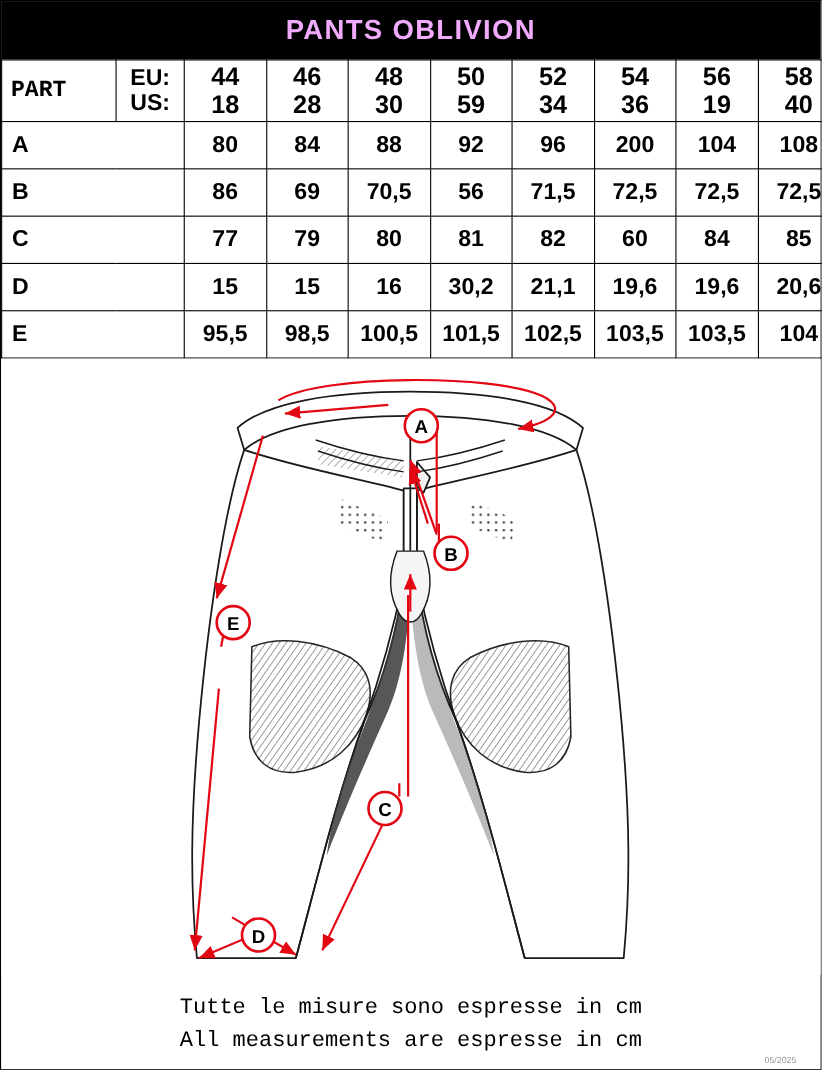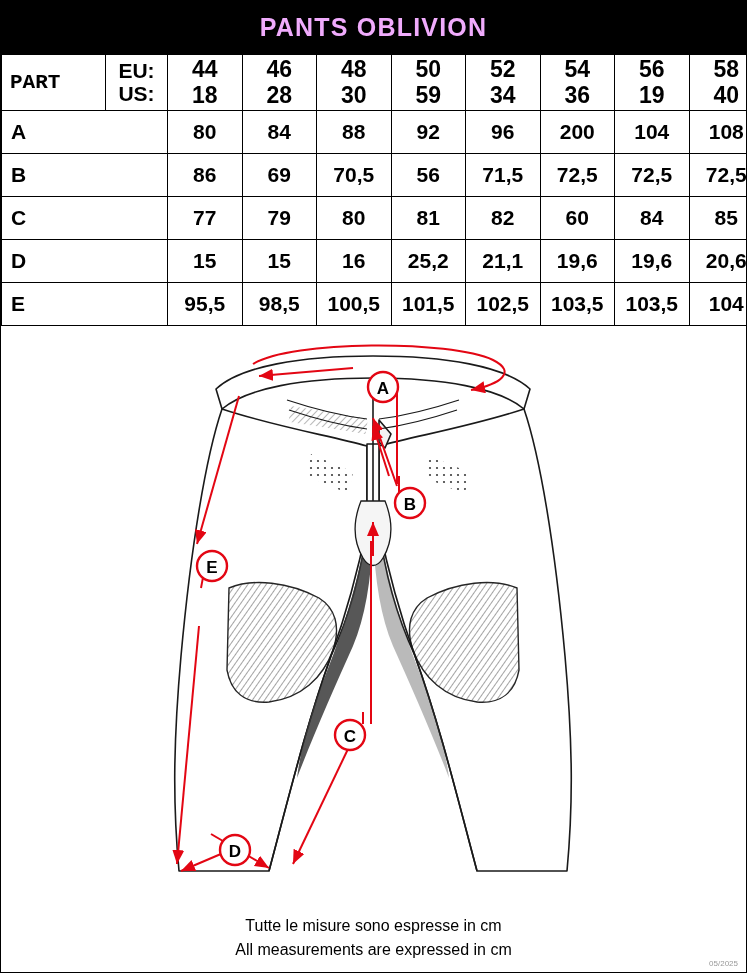--- a/index.html
+++ b/index.html
@@ -94,28 +94,28 @@
   .diagram svg {
     display: block;
   }
   
   .notes {
     position: absolute;
     bottom: 10px;
     left: 0;
     width: 745px;
     text-align: center;
-    font-family: Liberation Sans, sans-serif;
-    font-size: 16px;
+    font-family: Liberation Mono, monospace;
+    font-size: 20px;
     line-height: 1.5;
     color: #000;
   }
   .date-stamp {
     position: absolute;
-    right: 8px;
+    right: 22px;
     bottom: 4px;
     font-size: 8px;
     color: #999;
     font-family: "Liberation Sans", sans-serif;
   }
 </style>
 </head>
 <body>
 
 <div class="sheet">
@@ -228,21 +228,21 @@
         <td>60</td>
         <td>84</td>
         <td>85</td>
       </tr>
 
       <tr>
         <td class="rowlabel" colspan="2">D</td>
         <td>15</td>
         <td>15</td>
         <td>16</td>
-        <td class="val-small">25,2</td>
+        <td class="val-small">30,2</td>
         <td class="val-small">21,1</td>
         <td class="val-small">19,6</td>
         <td class="val-small">19,6</td>
         <td class="val-small">20,6</td>
       </tr>
 
       <tr>
         <td class="rowlabel" colspan="2">E</td>
         <td class="val-small">95,5</td>
         <td class="val-small">98,5</td>
@@ -362,17 +362,17 @@
         <g>
           <circle cx="211" cy="240" r="15" fill="#fff" stroke="#e30613" stroke-width="2.4"></circle>
           <text x="211" y="247" text-anchor="middle" font-family="Liberation Sans, sans-serif" font-size="17" font-weight="bold" fill="#000">E</text>
         </g>
       </g>
     </svg>
   </div>
 
   <div class="notes">
     <div>Tutte le misure sono espresse in cm</div>
-    <div>All measurements are expressed in cm</div>
+    <div>All measurements are espresse in cm</div>
   </div>
   <div class="date-stamp">05/2025</div>
 
 </div>
 
 </body></html>

